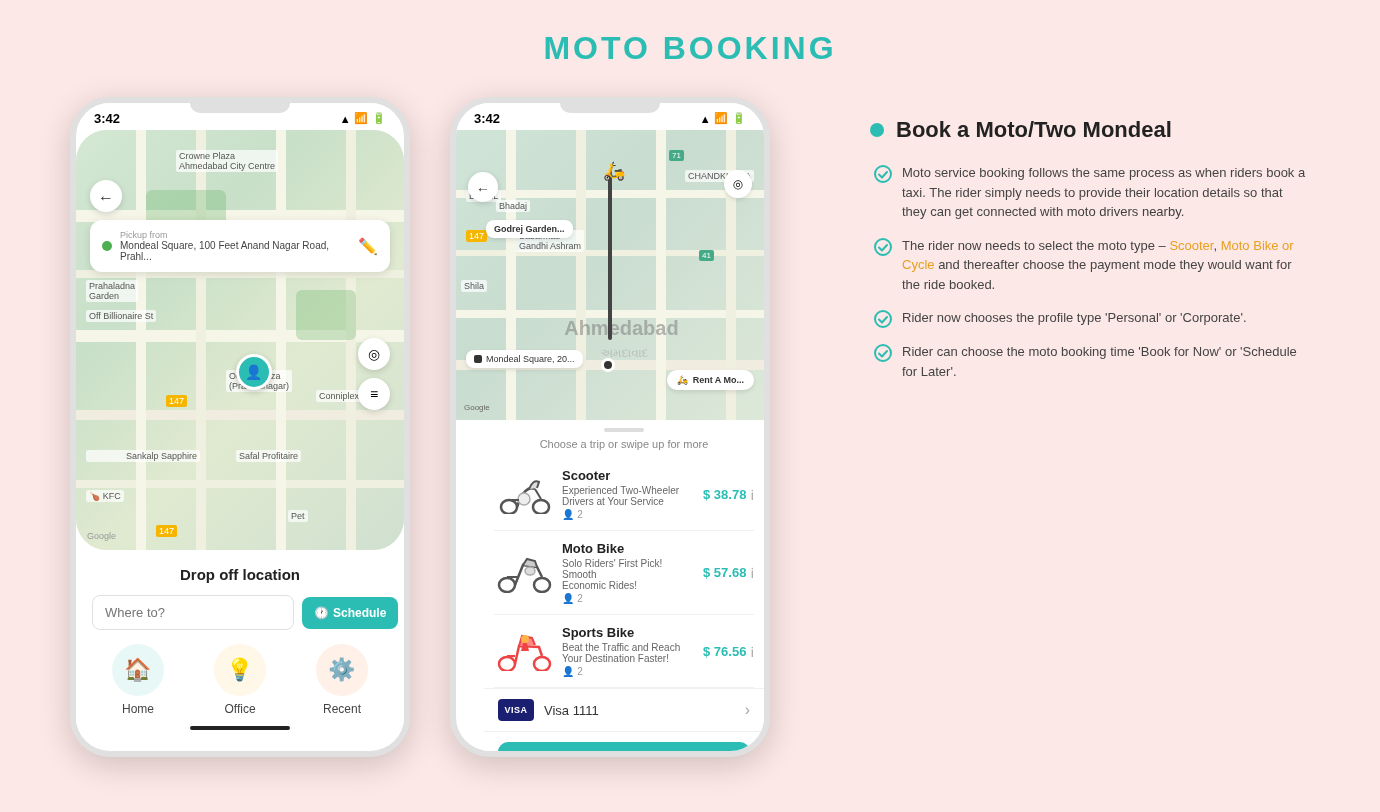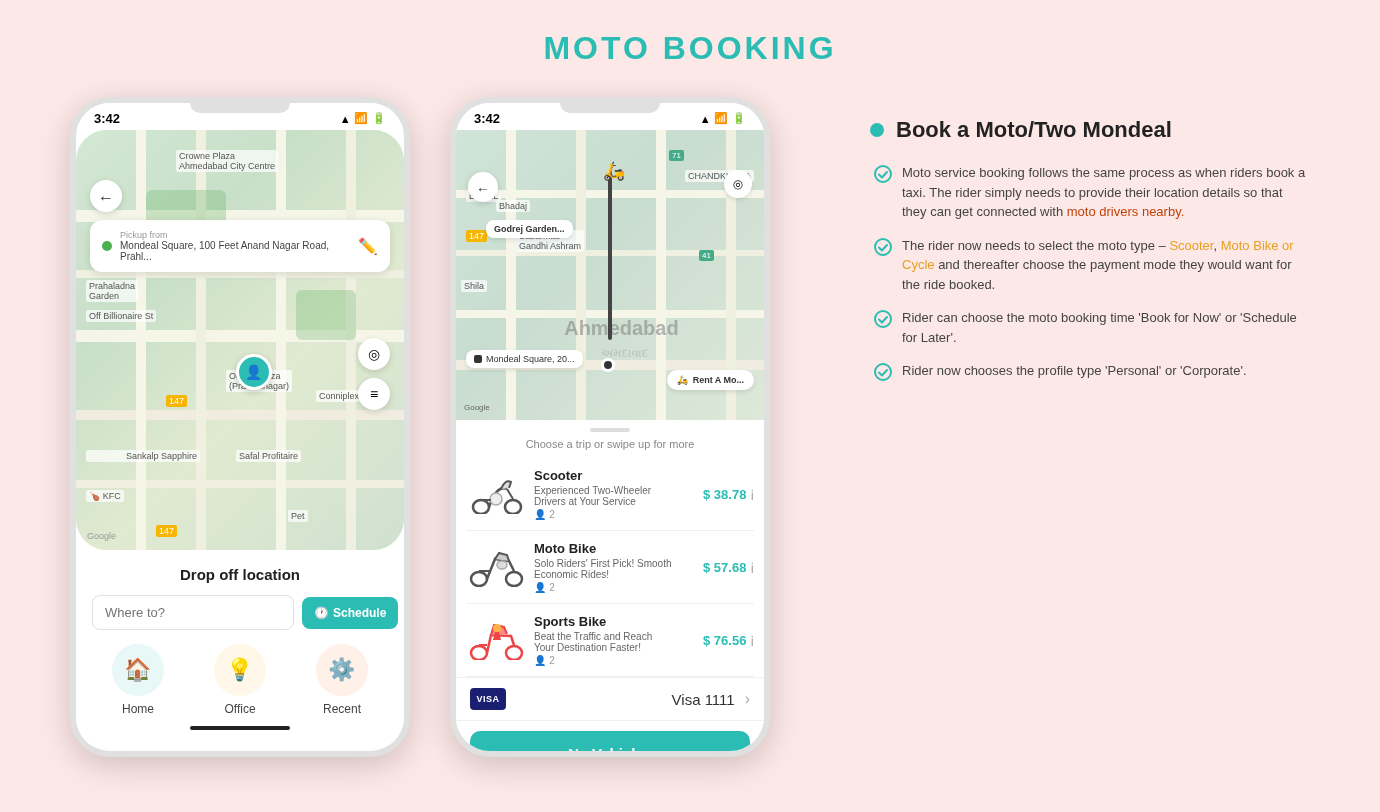--- a/index.html
+++ b/index.html
@@ -369,20 +369,21 @@
       left: 8px;
       font-size: 8px;
       color: #666;
     }
 
     
     .booking-panel {
       background: #fff;
       flex: 1;
       overflow: hidden;
+      margin-left: 28px;
     }
     .swipe-hint {
       text-align: center;
       padding: 8px;
       font-size: 11px;
       color: #888;
     }
     .swipe-handle {
       width: 40px;
       height: 4px;
@@ -421,21 +422,21 @@
       background: #1a1f71;
       border-radius: 4px;
       display: flex;
       align-items: center;
       justify-content: center;
       color: #fff;
       font-size: 9px;
       font-weight: 700;
       letter-spacing: 0.5px;
     }
-    .payment-text { flex: 1; font-size: 15px; color: #333; font-weight: 500; text-align: right; }
+    .payment-text { flex: 1; font-size: 13px; color: #333; font-weight: 500; }
     .chevron-right { color: #aaa; font-size: 16px; }
     .book-btn {
       margin: 10px 14px;
       background: #2bbdb4;
       color: #fff;
       border-radius: 10px;
       padding: 14px;
       text-align: center;
       font-size: 15px;
       font-weight: 700;
@@ -480,21 +481,21 @@
       height: 18px;
       flex-shrink: 0;
       margin-top: 2px;
     }
     .bullet-text {
       font-size: 13px;
       color: #444;
       line-height: 1.5;
     }
     .bullet-text .highlight { color: #e8a020; }
-    .bullet-text .highlight-teal { color: #c2410c; }
+    .bullet-text .highlight-teal { color: #404040; }
 
     
     .green-area {
       position: absolute;
       background: rgba(100, 180, 100, 0.3);
       border-radius: 6px;
     }
 
     
     .ahm-label {
@@ -805,30 +806,30 @@
           The rider now needs to select the moto type – <span class="highlight">Scooter</span>, <span class="highlight">Moto Bike or Cycle</span> and thereafter choose the payment mode they would want for the ride booked.
         </p>
       </div>
 
       <div class="info-bullet">
         <svg class="check-icon" viewBox="0 0 18 18" fill="none">
           <circle cx="9" cy="9" r="8" stroke="#2bbdb4" stroke-width="2"></circle>
           <path d="M5 9.5l3 3 5-5.5" stroke="#2bbdb4" stroke-width="2" stroke-linecap="round" stroke-linejoin="round"></path>
         </svg>
         <p class="bullet-text">
-          Rider can choose the moto booking time 'Book for Now' or 'Schedule for Later'.
+          Rider now chooses the profile type 'Personal' or 'Corporate'.
         </p>
       </div>
 
       <div class="info-bullet">
         <svg class="check-icon" viewBox="0 0 18 18" fill="none">
           <circle cx="9" cy="9" r="8" stroke="#2bbdb4" stroke-width="2"></circle>
           <path d="M5 9.5l3 3 5-5.5" stroke="#2bbdb4" stroke-width="2" stroke-linecap="round" stroke-linejoin="round"></path>
         </svg>
         <p class="bullet-text">
-          Rider now chooses the profile type 'Personal' or 'Corporate'.
+          Rider can choose the moto booking time 'Book for Now' or 'Schedule for Later'.
         </p>
       </div>
 
     </div>
   </div>
 
 </div>
 
 </body></html>

